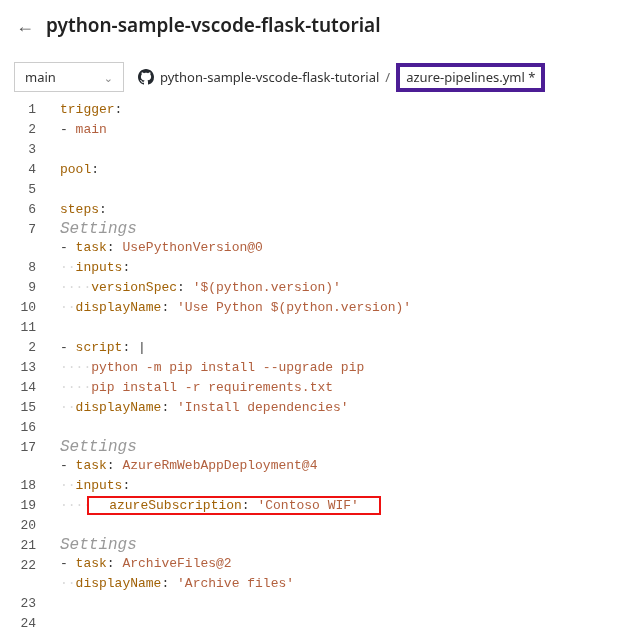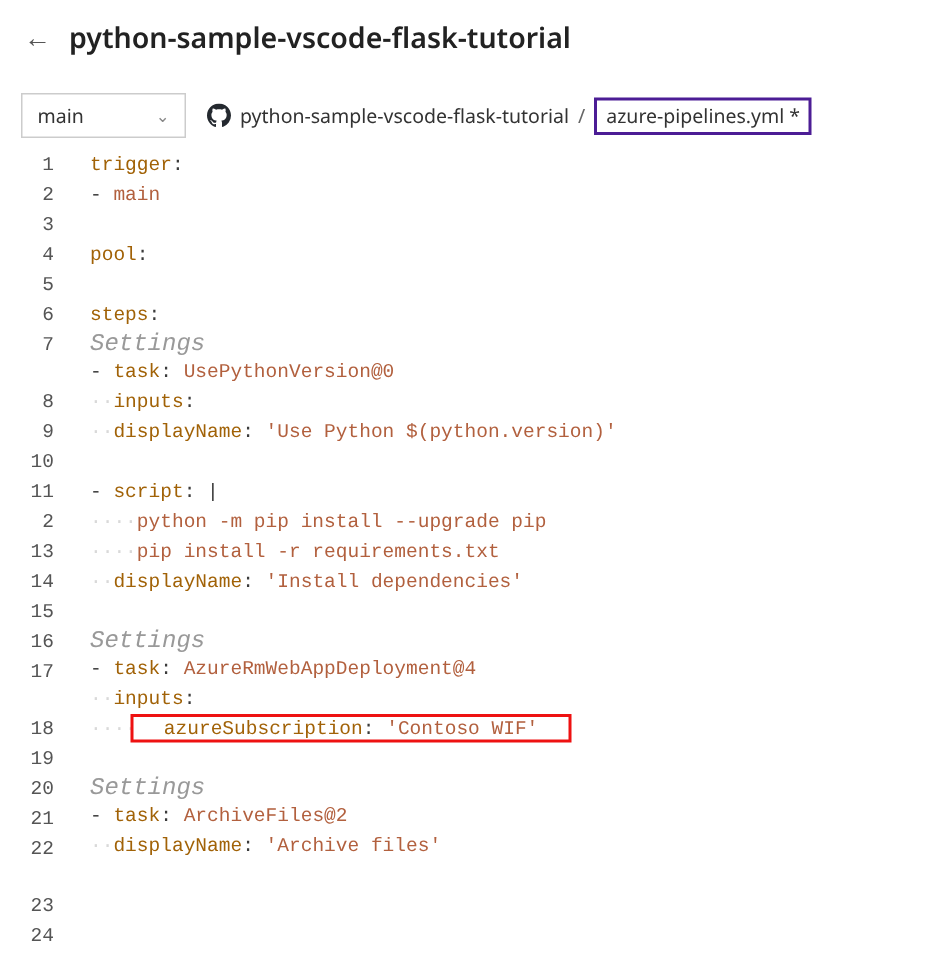--- a/index.html
+++ b/index.html
@@ -46,21 +46,21 @@
     .breadcrumb {
       display: flex;
       align-items: center;
       gap: 6px;
       font-size: 13px;
       color: #333;
     }
     .gh-icon svg { display: block; }
     .breadcrumb-slash { color: #666; }
     .file-highlight {
-      border: 2px solid #4c1d95;
+      border: 4px solid #4c1d95;
       padding: 1px 6px 2px;
     }
     .editor {
       display: flex;
       padding: 2px 0 4px 0;
     }
     .gutter {
       width: 46px;
       text-align: right;
       padding-right: 10px;
@@ -156,20 +156,21 @@
   <div class="code" id="code">
       <div class="line"><span class="tok-key">trigger</span><span class="tok-txt">:</span></div>
       <div class="line"><span class="tok-txt">- </span><span class="tok-str">main</span></div>
       <div class="line"></div>
       <div class="line"><span class="tok-key">pool</span><span class="tok-txt">:</span></div>
       <div class="line"></div>
       <div class="line"><span class="tok-key">steps</span><span class="tok-txt">:</span></div>
       <div class="annot">  Settings</div>
       <div class="line"><span class="tok-txt">- </span><span class="tok-key">task</span><span class="tok-txt">: </span><span class="tok-str">UsePythonVersion@0</span></div>
       <div class="line"><span class="guide">··</span><span class="tok-key">inputs</span><span class="tok-txt">:</span></div>
+      <div class="line"><span class="guide">····</span><span class="tok-key">versionSpec</span><span class="tok-txt">: </span><span class="tok-str">'$(python.version)'</span></div>
       <div class="line"><span class="guide">··</span><span class="tok-key">displayName</span><span class="tok-txt">: </span><span class="tok-str">'Use Python $(python.version)'</span></div>
       <div class="line"></div>
       <div class="line"><span class="tok-txt">- </span><span class="tok-key">script</span><span class="tok-txt">: |</span></div>
       <div class="line"><span class="guide">····</span><span class="tok-str">python -m pip install --upgrade pip</span></div>
       <div class="line"><span class="guide">····</span><span class="tok-str">pip install -r requirements.txt</span></div>
       <div class="line"><span class="guide">··</span><span class="tok-key">displayName</span><span class="tok-txt">: </span><span class="tok-str">'Install dependencies'</span></div>
       <div class="line"></div>
       <div class="annot">  Settings</div>
       <div class="line"><span class="tok-txt">- </span><span class="tok-key">task</span><span class="tok-txt">: </span><span class="tok-str">AzureRmWebAppDeployment@4</span></div>
       <div class="line"><span class="guide">··</span><span class="tok-key">inputs</span><span class="tok-txt">:</span></div>

